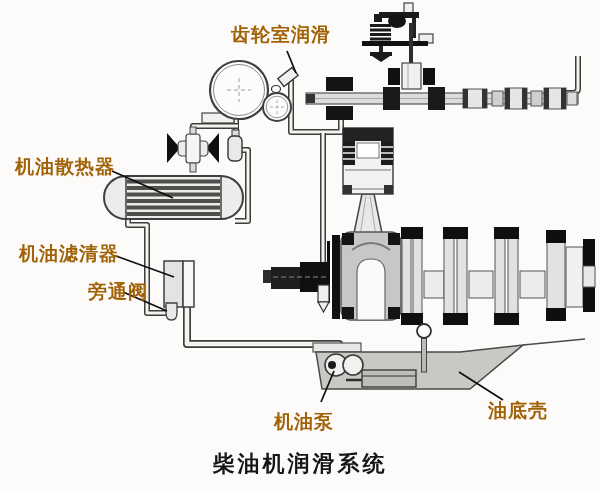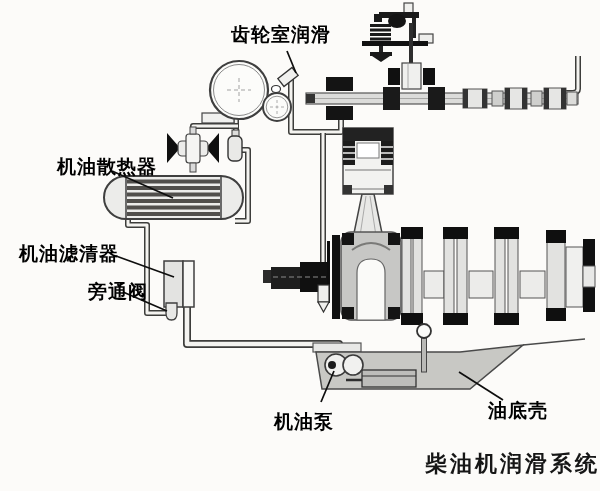--- a/index.html
+++ b/index.html
@@ -6,31 +6,31 @@
   .page{
     position:relative;
     width:600px;height:491px;
     background:#fcfbf9;
     font-family:"DejaVu Sans","Liberation Sans",sans-serif;
     overflow:hidden;
   }
   svg{position:absolute;left:0;top:0;}
   .lbl{
     position:absolute;
-    color:#000000;
+    color:#a16207;
     font-weight:700;
     font-size:19px;
     letter-spacing:1px;
     white-space:nowrap;
     line-height:1;
   }
   .title{
     position:absolute;
     left:0;right:0;top:449px;
-    text-align:right;
+    text-align:center;
     color:#161616;
     font-weight:700;
     font-size:22px;
     letter-spacing:3px;
   }
   
   .po{fill:none;stroke:#3d3d3b;stroke-width:6;stroke-linejoin:round;}
   .pi{fill:none;stroke:#f4f3f0;stroke-width:3;stroke-linejoin:round;}
   .pow{fill:none;stroke:#3d3d3b;stroke-width:8;stroke-linejoin:round;}
   .piw{fill:none;stroke:#f4f3f0;stroke-width:4.6;stroke-linejoin:round;}
@@ -262,21 +262,21 @@
     <line class="lead" x1="287" y1="51" x2="296" y2="73"></line>
     <line class="lead" x1="112" y1="171" x2="173" y2="198"></line>
     <line class="lead" x1="116" y1="256" x2="174" y2="277"></line>
     <line class="lead" x1="123" y1="292" x2="167" y2="311"></line>
     <line class="lead" x1="321" y1="402" x2="334" y2="371"></line>
     <line class="lead" x1="503" y1="400" x2="459" y2="372"></line>
   </g>
 </svg>
 
 <div class="lbl" style="left:231px;top:25px;">齿轮室润滑</div>
-<div class="lbl" style="left:15px;top:157px;margin-left:42px;">机油散热器</div>
+<div class="lbl" style="left:15px;top:157px;">机油散热器</div>
 <div class="lbl" style="left:19px;top:244px;">机油滤清器</div>
 <div class="lbl" style="left:56px;top:282px;margin-left:32px;">旁通阀</div>
 <div class="lbl" style="left:274px;top:404px;margin-top:8px;">机油泵</div>
 <div class="lbl" style="left:488px;top:401px;">油底壳</div>
 
 <div class="title">柴油机润滑系统</div>
 
 </div>
 
 </body></html>

